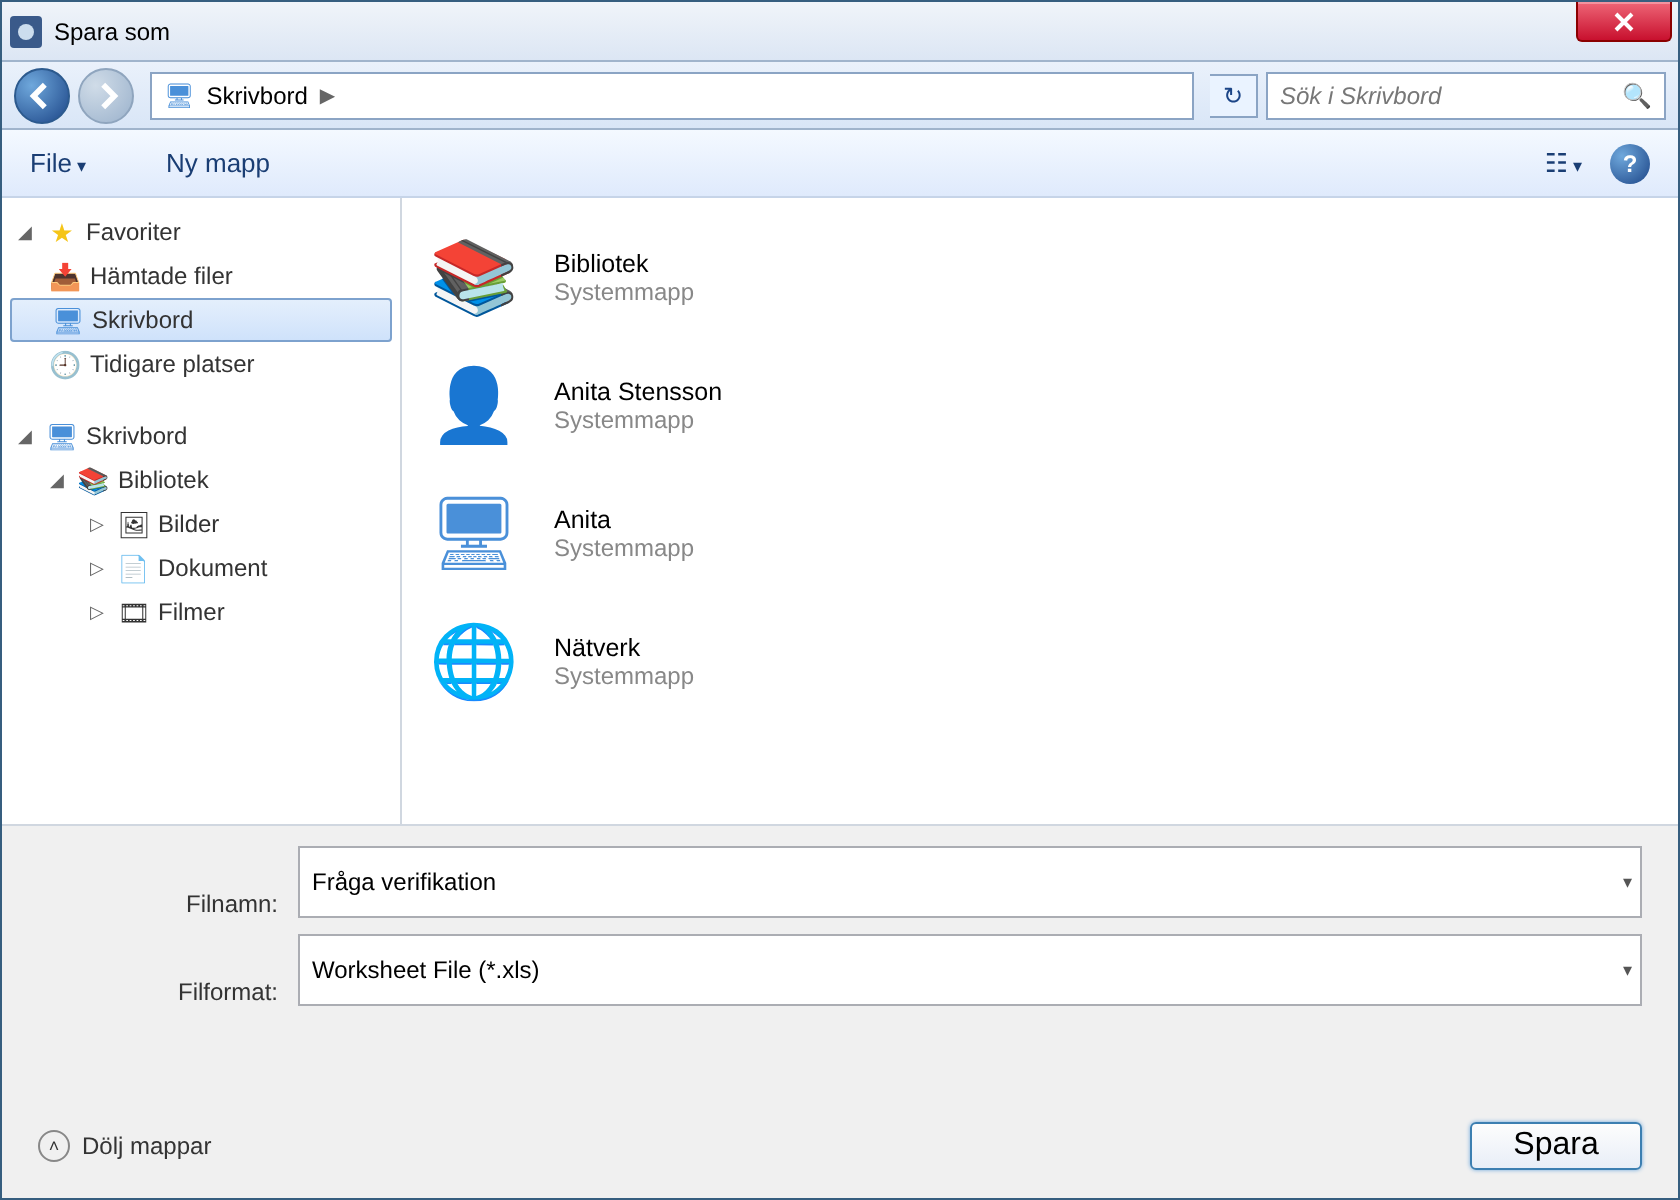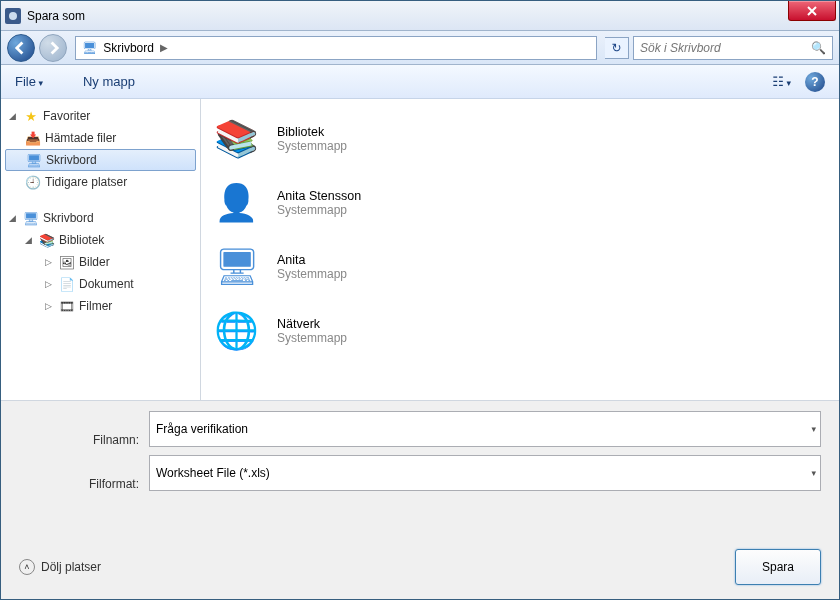--- a/index.html
+++ b/index.html
@@ -41,21 +41,21 @@
 .fitem .meta .tp { font-size: 12px; color: #888; }
 .footer { border-top: 1px solid #d0d7e0; background: #f0f0f0; padding: 10px 18px 14px; display: flex; flex-direction: column; gap: 8px; }
 .frow { display: flex; align-items: flex-end; gap: 10px; }
 .flabel { width: 120px; text-align: right; font-size: 12px; color: #333; }
 .finput { flex: 1; height: 36px; border: 1px solid #abadb3; background: #fff; font-size: 12px; padding: 0 6px; display: flex; align-items: center; position: relative; }
 .finput .dd { position: absolute; right: 4px; font-size: 9px; color: #555; }
 .btnrow { display: flex; align-items: center; margin-top: 50px; }
 .hide-link { font-size: 12px; color: #333; display: flex; align-items: center; gap: 6px; }
 .hide-link .circ { width: 16px; height: 16px; border: 1px solid #888; border-radius: 50%; display: flex; align-items: center; justify-content: center; font-size: 9px; }
 .btns { margin-left: auto; display: flex; gap: 10px; }
-.btn { min-width: 86px; height: 36px; border: 1px solid #8b9db5; background: linear-gradient(#fdfdfd,#e8eef7); border-radius: 3px; font-size: 12px; display: flex; align-items: center; justify-content: center; }
+.btn { min-width: 86px; height: 24px; border: 1px solid #8b9db5; background: linear-gradient(#fdfdfd,#e8eef7); border-radius: 3px; font-size: 16px; display: flex; align-items: center; justify-content: center; }
 .btn.primary { border-color: #3c7fb1; box-shadow: 0 0 2px #6fa8dc; }
 .star { color: #f5c518; }
 .fold { color: #f3c96b; }
 .mon { color: #4a90d9; }
 .globe { color: #3a8e3a; }
 </style>
 </head>
 <body>
 
 <div class="window">
@@ -196,21 +196,21 @@
     <div class="frow">
       <div class="flabel">Filformat:</div>
       <div class="finput">
           <span>Worksheet File (*.xls)</span>
           <span class="dd">▾</span>
         </div>
     </div>
     <div class="btnrow">
       <div class="hide-link">
         <span class="circ">˄</span>
-        <span>Dölj platser</span>
+        <span>Dölj mappar</span>
       </div>
       <div class="btns">
         <div class="btn primary">Spara</div>
       </div>
     </div>
   </div>
 
 </div>
 
 </body></html>

